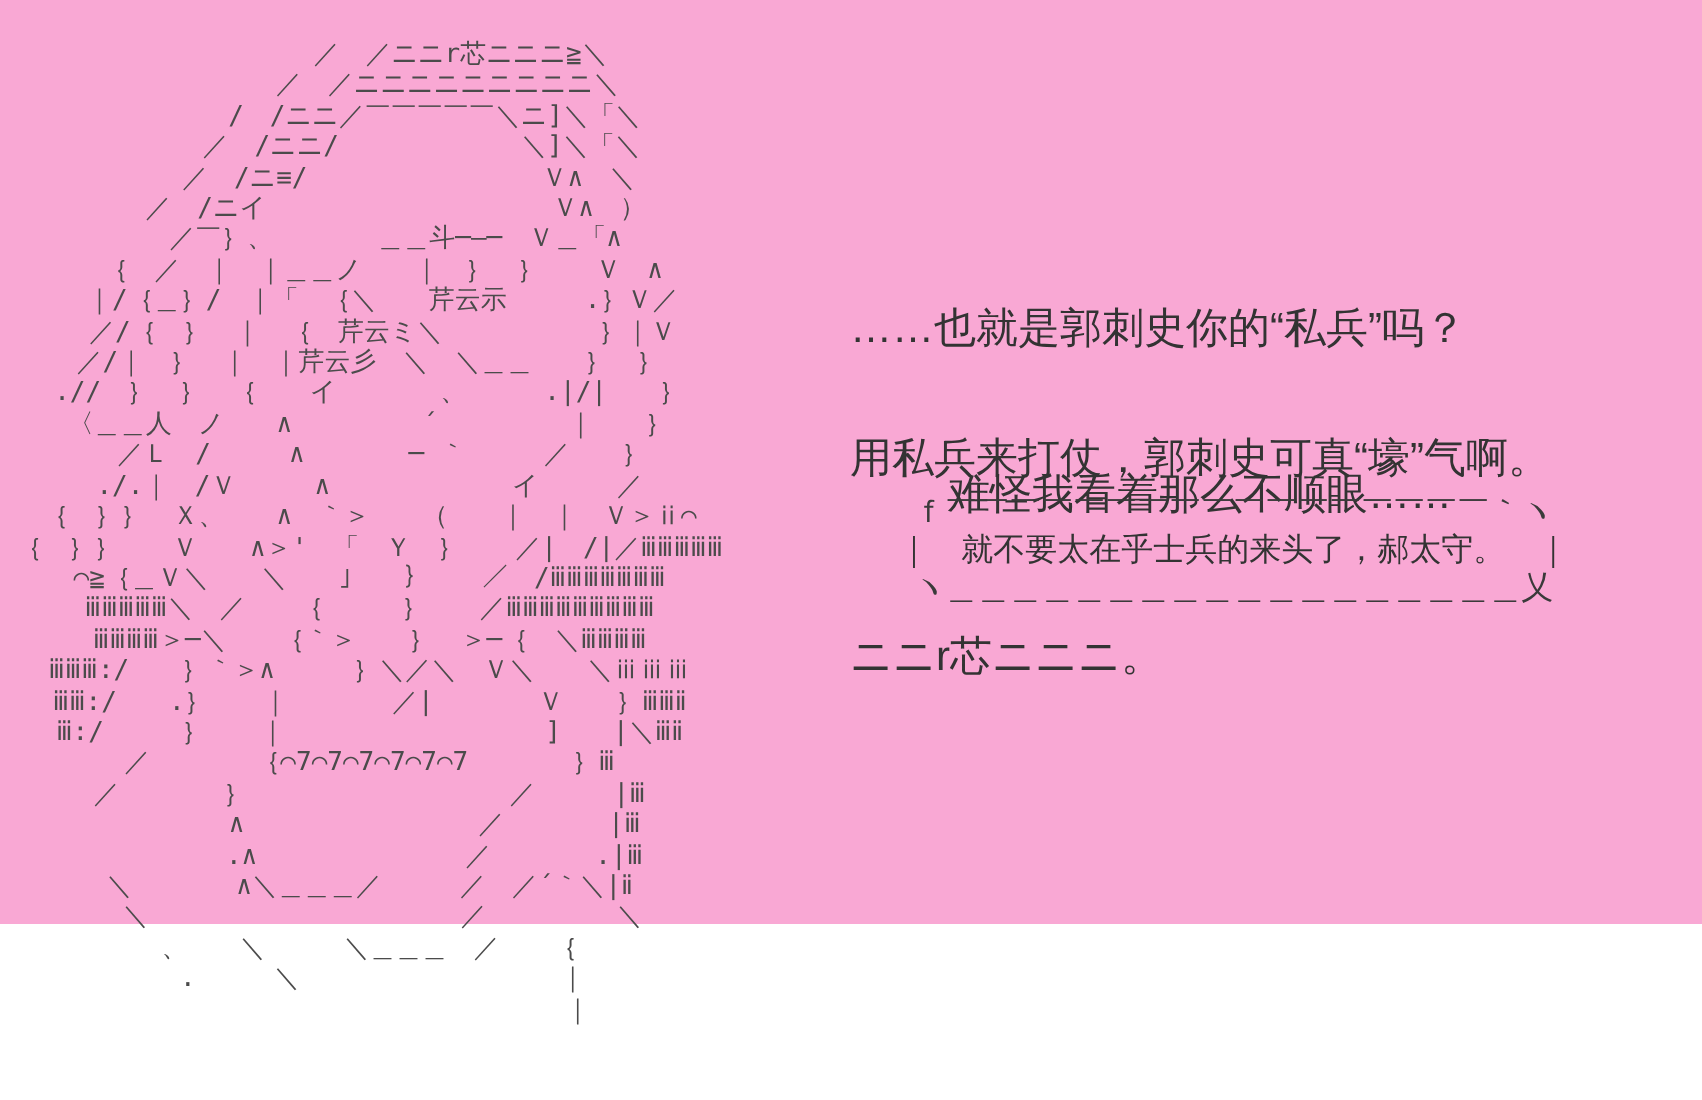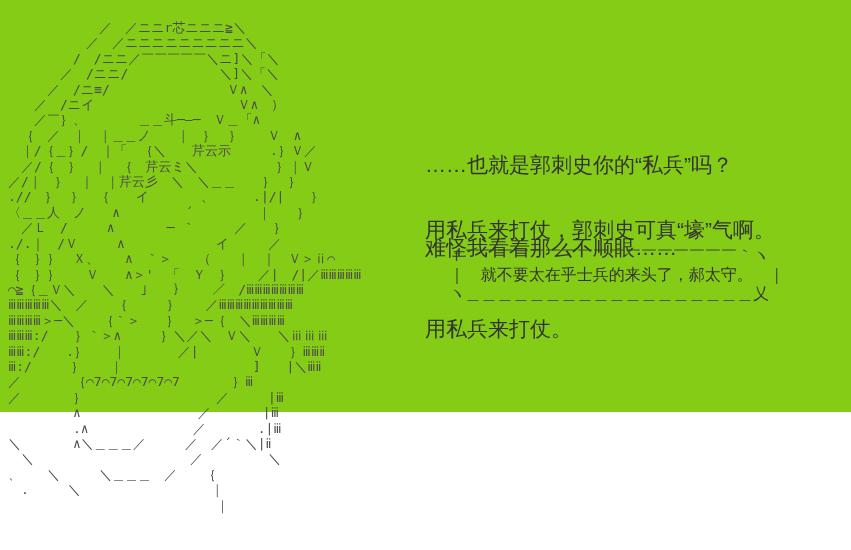--- a/index.html
+++ b/index.html
@@ -3,24 +3,25 @@
 <meta charset="utf-8">
 <style>
   * { margin: 0; padding: 0; box-sizing: border-box; }
   html, body {
     width: 851px; height: 550px;
     background: #ffffff;
     overflow: hidden;
   }
   .screen {
     position: relative;
-    width: 851px; height: 412px;
-    background: #84cc16;
+    width: 851px; height: 462px;
+    background: #f9a8d4;
     font-family: "Liberation Sans", sans-serif;
     color: #2b2b2b;
+    text-align: center;
   }
   
   .aa {
     position: absolute;
     left: 8px; top: 20px;
     font-family: "DejaVu Sans Mono", monospace;
     font-size: 13px;
     line-height: 15.4px;
     letter-spacing: 0;
     color: #4b4b4b;
@@ -92,17 +93,17 @@
 
   <div class="para p1">……也就是郭刺史你的“私兵”吗？</div>
 
   <div class="para p2">用私兵来打仗，郭刺史可真“壕”气啊。
 难怪我看着那么不顺眼……</div>
 
   <div class="bubble"><span>　ｆ￣￣￣￣￣￣￣￣￣￣￣￣￣￣￣￣￣｀ヽ</span>
 <span class="btext">　｜　就不要太在乎士兵的来头了，郝太守。　｜</span>
 <span>　ヽ＿＿＿＿＿＿＿＿＿＿＿＿＿＿＿＿＿＿乂</span></div>
 
-  <div class="para p3">用私兵来打仗。</div>
+  <div class="para p3">ニニr芯ニニニ。</div>
 
 
 
 </div>
 
 </body></html>

